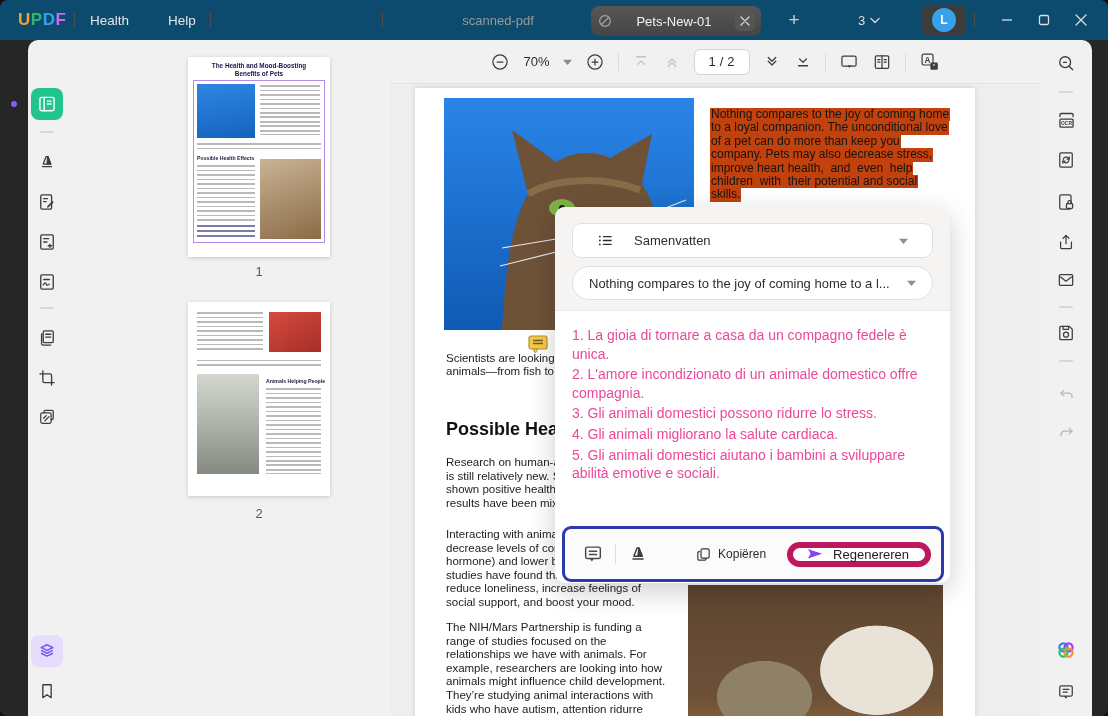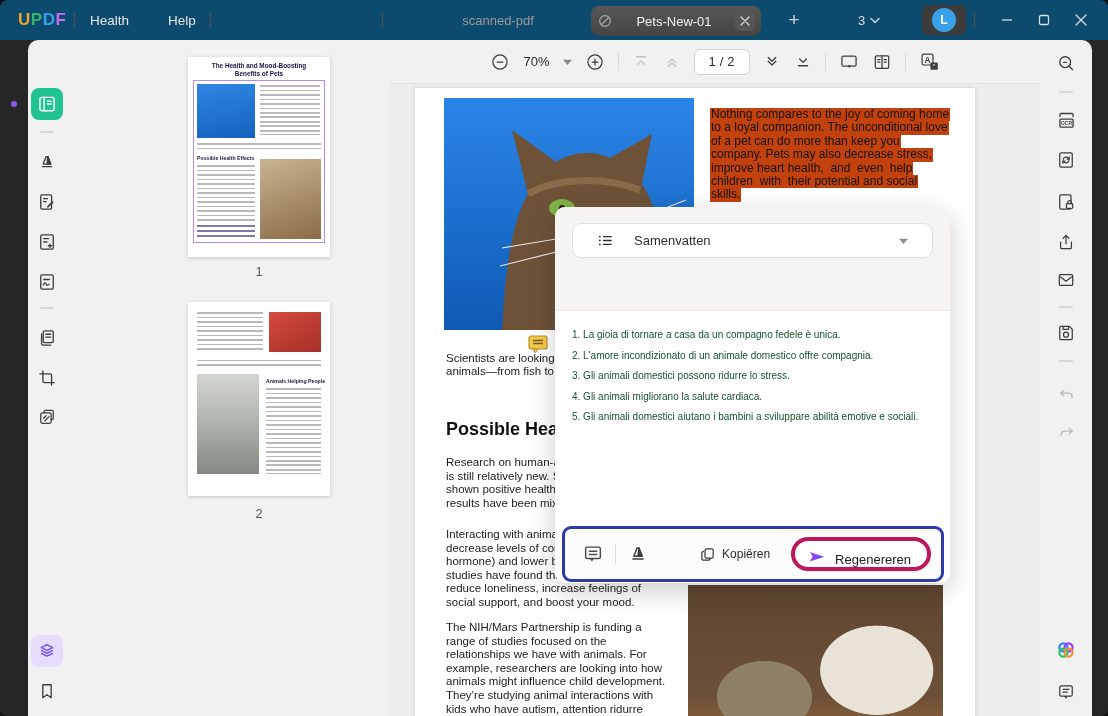--- a/index.html
+++ b/index.html
@@ -62,27 +62,27 @@
  linear-gradient(180deg,#5f4630 0%,#6d5038 55%,#9c6f3e 82%,#8a5e2f 100%)}
 .sticky{position:absolute;left:112px;top:246px;width:22px;height:22px}
 
 .popup{position:absolute;left:555px;top:207px;width:395px;height:376px;background:#fff;border-radius:10px;box-shadow:0 8px 28px rgba(0,0,0,.20);z-index:40;overflow:hidden}
 .popup-head{position:absolute;left:0;top:0;right:0;height:104px;background:#f6f4f3;border-bottom:1px solid #ecebea}
 .dd{position:absolute;left:17px;width:361px;background:#fff;border:1px solid #e2e0df;display:flex;align-items:center;cursor:pointer}
 .dd1{top:16px;height:35px;border-radius:9px;gap:20px;padding:0 24px}
 .dd2{top:59px;height:34px;border-radius:17px;padding:0 16px}
 .dd-label{font-size:13px;color:#2e2e2e;flex:1;white-space:nowrap;overflow:hidden}
 .popup-body{position:absolute;left:17px;top:119px;right:16px}
-.popup-item{font-size:10px;line-height:18.6px;color:#14532d;margin-bottom:2px}
+.popup-item{font-size:14px;line-height:18.6px;color:#ec4899;margin-bottom:2px}
 
 .seltoolbar{position:absolute;left:562px;top:526px;width:382px;height:56px;background:#fcfbfb;border:3px solid #2c3aab;border-radius:9px;z-index:41;display:flex;align-items:center;padding:0 10px}
 .stbtn{background:none;border:none;display:flex;align-items:center;justify-content:center;cursor:pointer;padding:0 7px;gap:6px}
 .st-div{width:1px;height:20px;background:#dedddd;margin:0 4px}
 .copylabel{font-size:12px;color:#2b2b2b}
-.regenbtn{margin-left:14px;height:34px;padding:0 16px 0 12px;background:#fff;border:4px solid #be185d;border-radius:17px;display:flex;align-items:flex-end;gap:8px;font-size:13px;color:#222;cursor:pointer;box-shadow:0 1px 2px rgba(0,0,0,.06)}
+.regenbtn{margin-left:14px;height:25px;padding:0 16px 0 12px;background:#fff;border:6px solid #be185d;border-radius:17px;display:flex;align-items:center;gap:8px;font-size:13px;color:#222;cursor:pointer;box-shadow:0 1px 2px rgba(0,0,0,.06)}
 
 .rbar{position:absolute;right:0;top:0;width:52px;bottom:0}
 .rbtn{position:absolute;left:10px;width:32px;height:32px;border:none;background:transparent;border-radius:8px;display:flex;align-items:center;justify-content:center;cursor:pointer}
 .rvdiv{position:absolute;left:19px;width:14px;height:1.5px;background:#d8d7d8;border-radius:1px}
 svg{display:block}
 </style>
 </head>
 <body>
 
 <div id="app">
@@ -490,20 +490,28 @@
               <path d="M4 6.5h.01M4 12h.01M4 17.5h.01" stroke-width="2.6"></path>
             </svg>
           </span>
         <span class="dd-label">Samenvatten</span>
         <span>
             <svg width="9" height="6" viewBox="0 0 9 6">
               <path d="M0 .8h9L4.5 6z" fill="#8f8f8f"></path>
             </svg>
           </span>
       </div>
+      <div class="dd dd2">
+        <span class="dd-label">Nothing compares to the joy of coming home to a l...</span>
+        <span>
+            <svg width="9" height="6" viewBox="0 0 9 6">
+              <path d="M0 .8h9L4.5 6z" fill="#8f8f8f"></path>
+            </svg>
+          </span>
+      </div>
     </div>
     <div class="popup-body">
         <div class="popup-item">1. La gioia di tornare a casa da un compagno fedele è unica.</div>
         <div class="popup-item">2. L'amore incondizionato di un animale domestico offre compagnia.</div>
         <div class="popup-item">3. Gli animali domestici possono ridurre lo stress.</div>
         <div class="popup-item">4. Gli animali migliorano la salute cardiaca.</div>
         <div class="popup-item">5. Gli animali domestici aiutano i bambini a sviluppare abilità emotive e sociali.</div>
       </div>
   </div>
 

